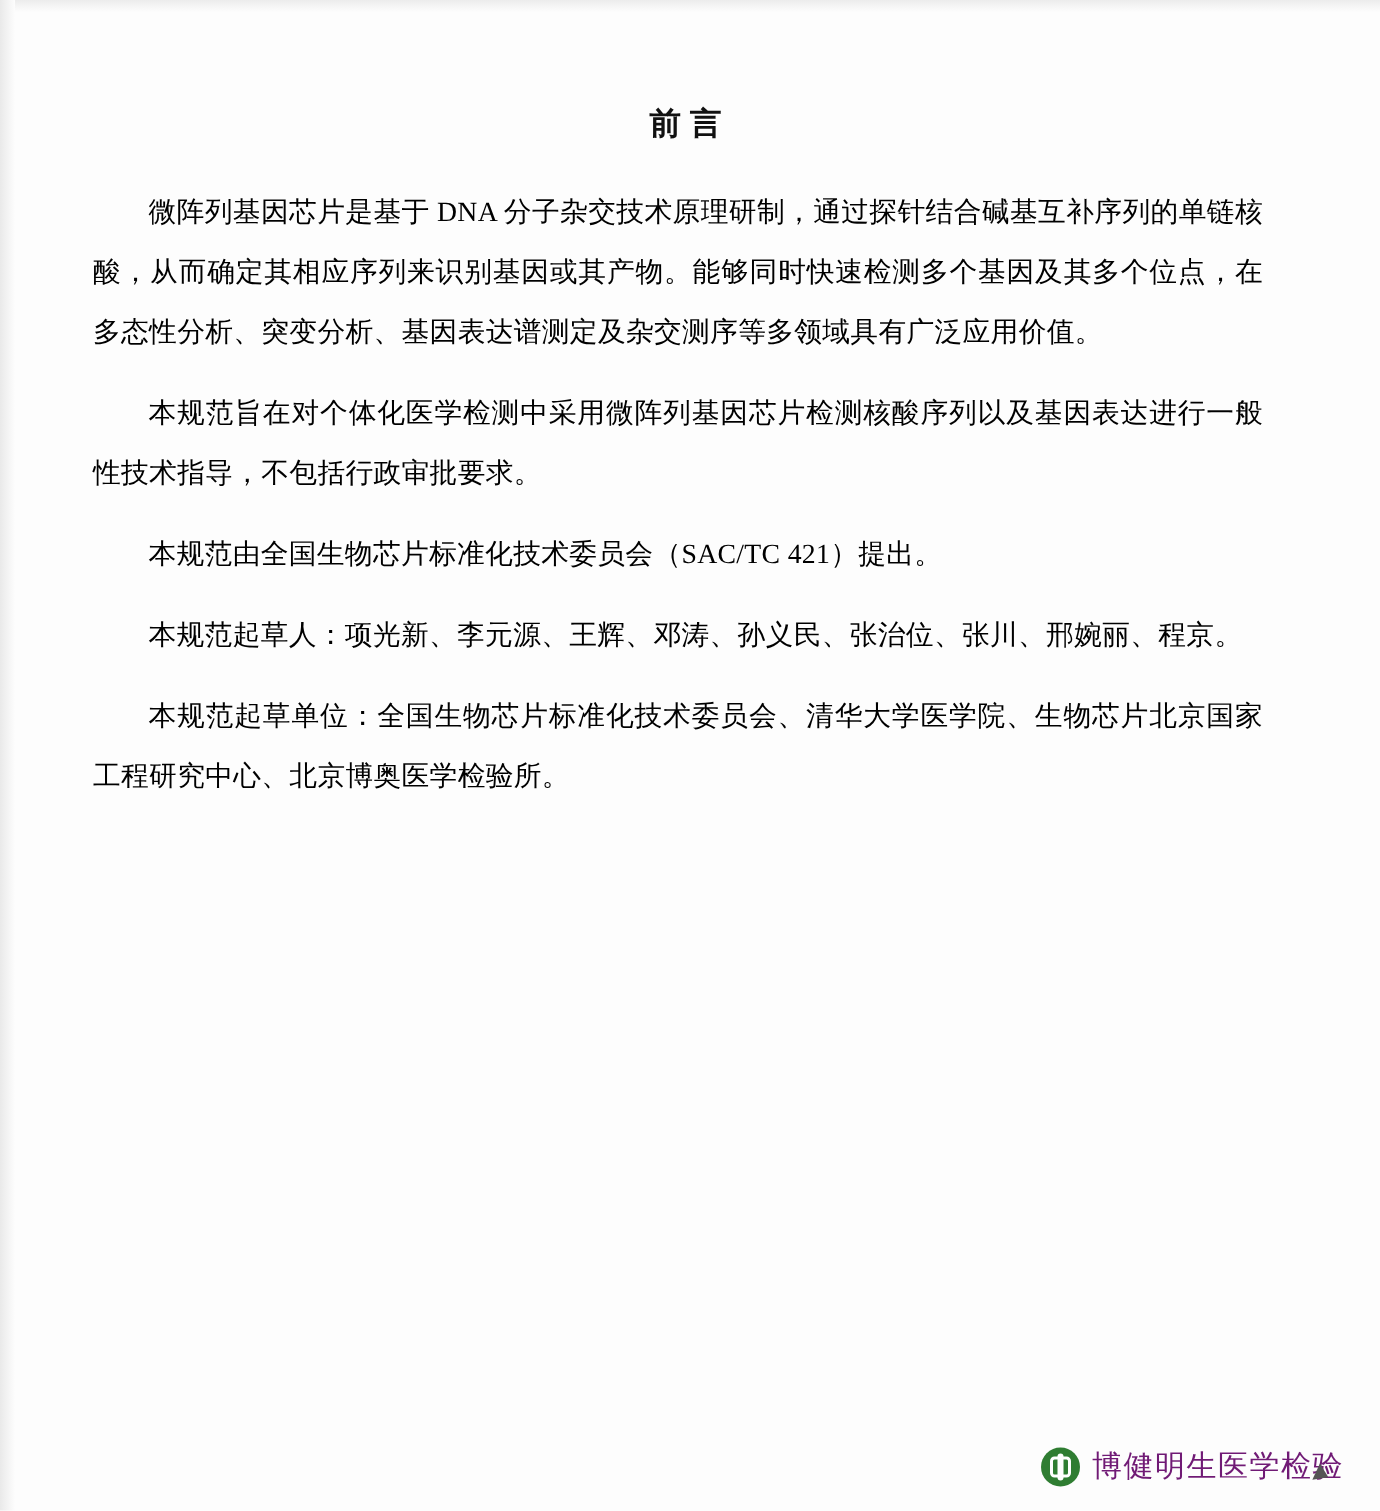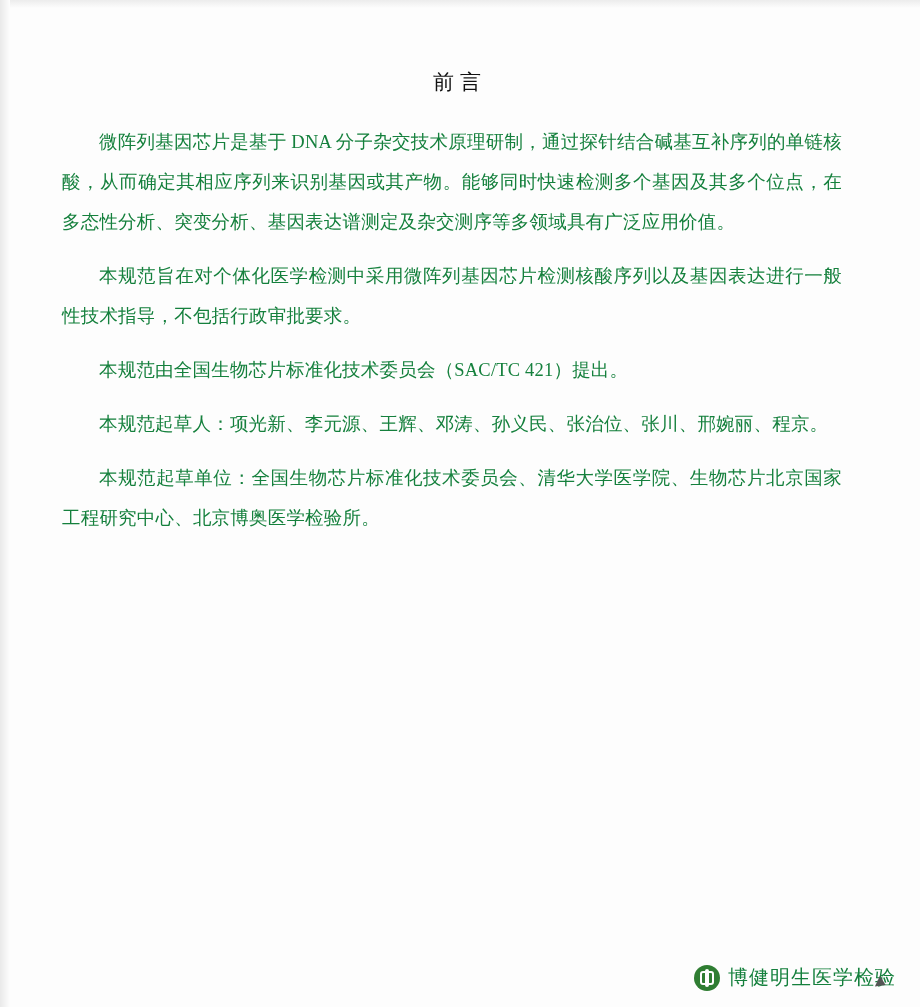--- a/index.html
+++ b/index.html
@@ -17,37 +17,37 @@
   }
   .page {
     position: absolute;
     inset: 0;
     background: #fdfdfd;
     padding: 0;
   }
   .doc-title {
     text-align: center;
     font-size: 21px;
-    font-weight: normal;
+    font-weight: bold;
     letter-spacing: 6px;
     margin-top: 68px;
     margin-bottom: 26px;
     color: #111;
   }
   .body-area {
     padding: 0 62px 0 62px;
   }
   .para {
     font-size: 18.5px;
     line-height: 40px;
     text-align: justify;
     text-justify: inter-ideograph;
     text-indent: 2em;
     margin: 0 16px 14px 0;
-    color: #15803d;
+    color: #000000;
     letter-spacing: 0.2px;
   }
   .footer-brand {
     position: absolute;
     right: 24px;
     bottom: 16px;
     display: flex;
     align-items: center;
     gap: 8px;
   }
@@ -76,21 +76,21 @@
     left: 11px;
     top: 4px;
     width: 4px;
     height: 18px;
     background: #ffffff;
     border-radius: 2px;
   }
   .brand-text {
     font-family: "Liberation Sans", "DejaVu Sans", sans-serif;
     font-size: 20px;
-    color: #15803d;
+    color: #701a75;
     letter-spacing: 1px;
     font-weight: 500;
   }
   .cursor-arrow {
     position: absolute;
     right: 10px;
     bottom: 2px;
     width: 0;
     height: 0;
     border-left: 9px solid #555;

